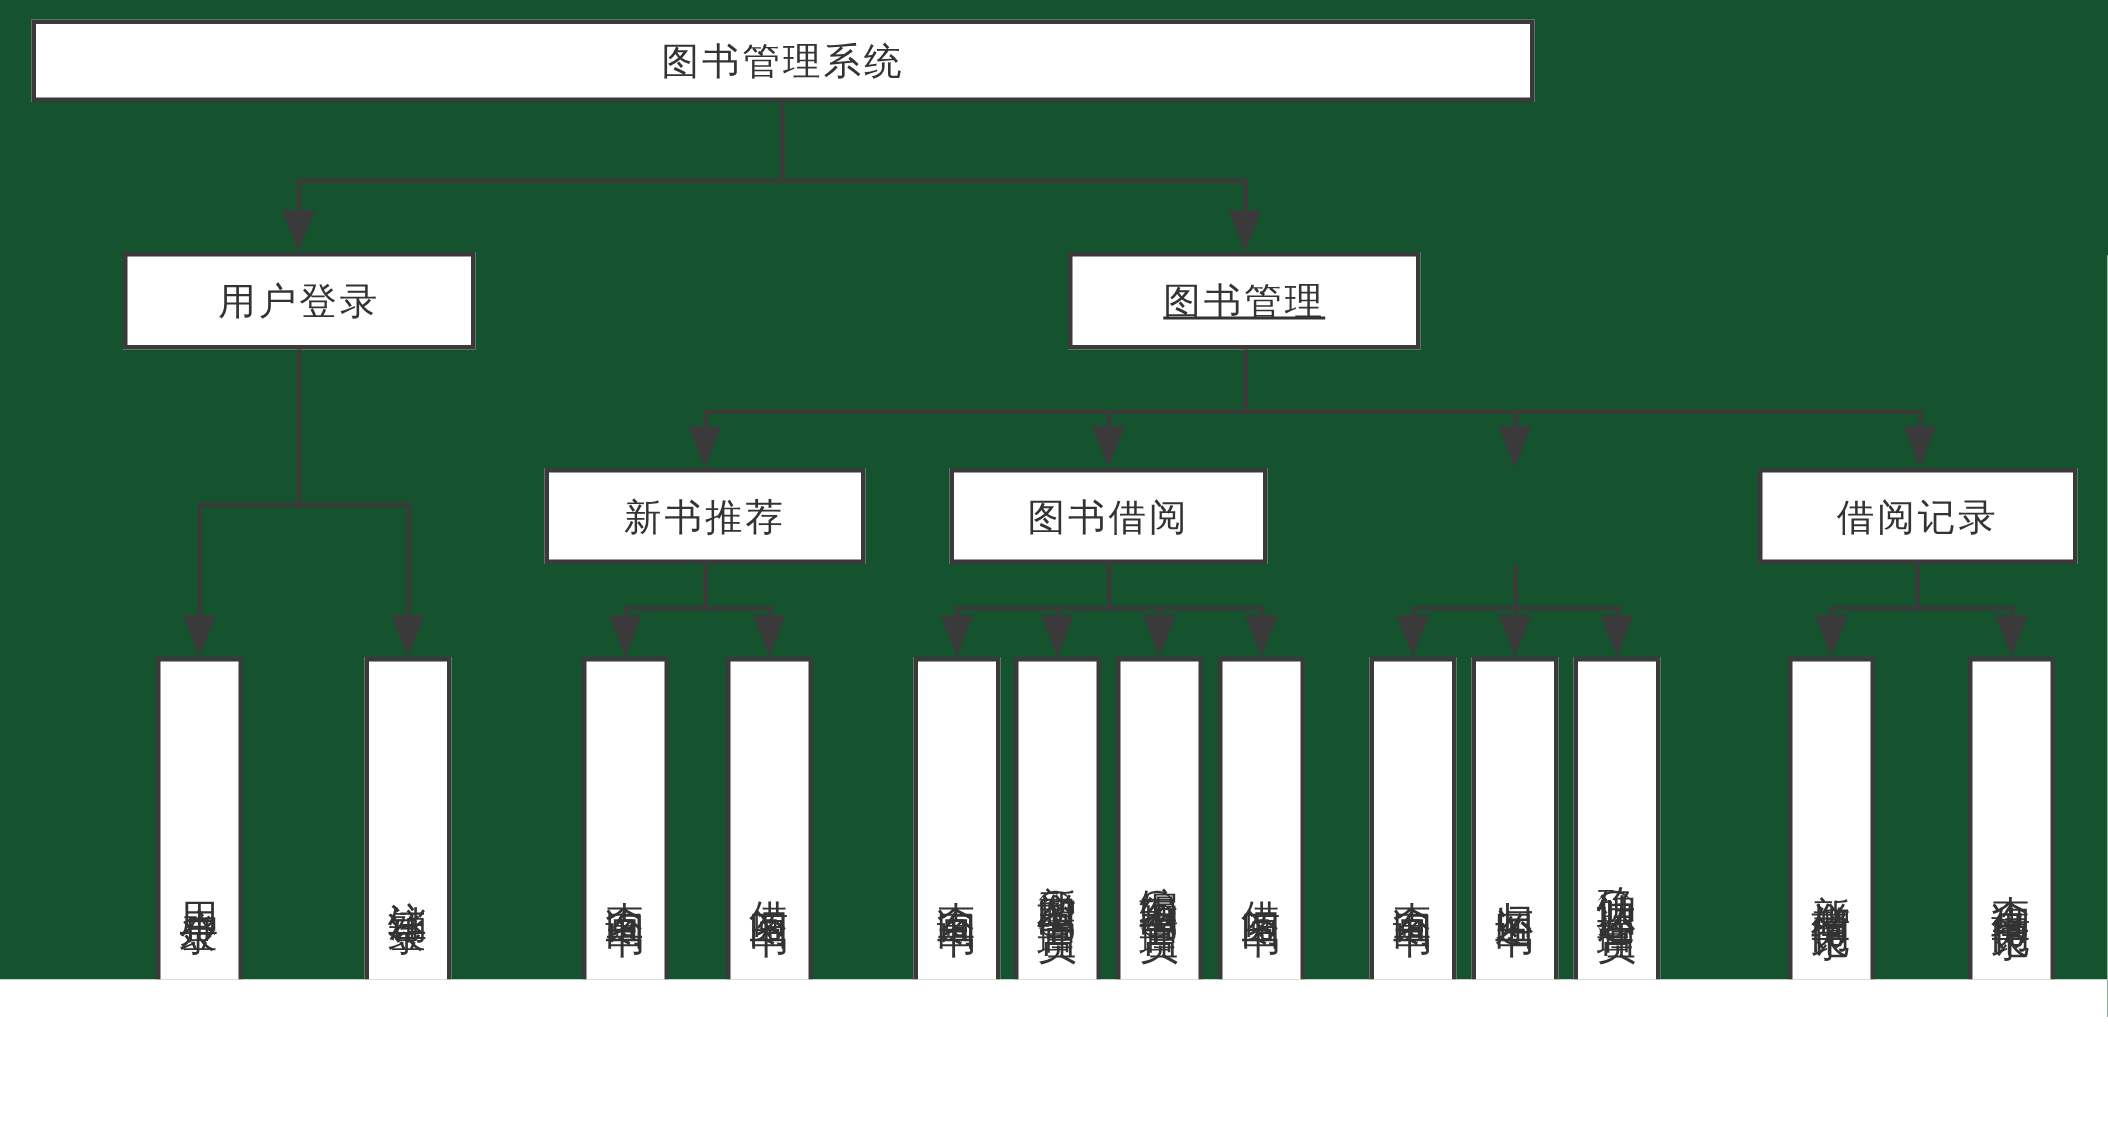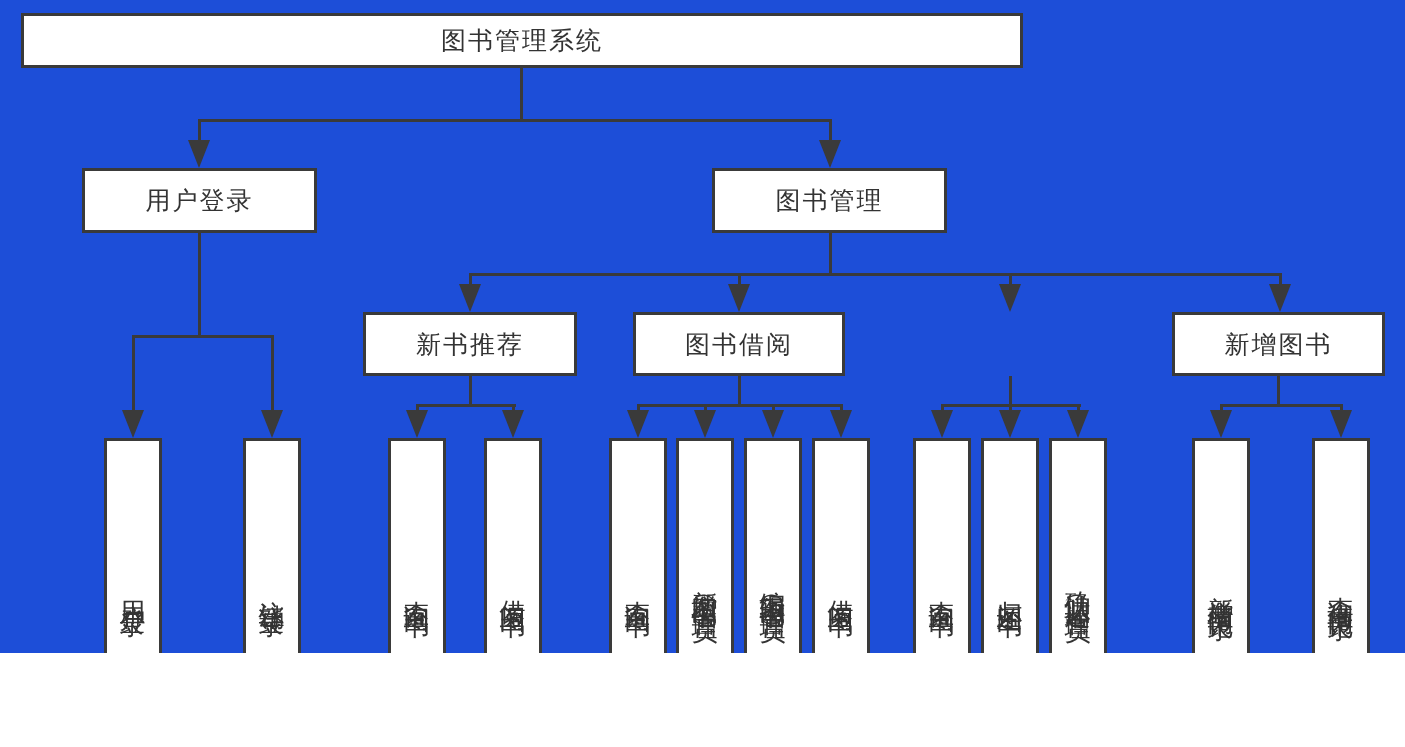--- a/index.html
+++ b/index.html
@@ -4,21 +4,21 @@
 <style>
   :root{
     --line:#3a3a3a;
     --text:#333333;
   }
   html,body{margin:0;padding:0;background:#ffffff;}
   body{font-family:"Liberation Sans","DejaVu Sans",sans-serif;}
   .canvas{
     position:relative;
     width:1405px;height:653px;
-    background:#1d4ed8;
+    background:#14532d;
     overflow:hidden;
   }
   .node{
     position:absolute;
     box-sizing:border-box;
     border:3px solid var(--line);
     background:#ffffff;
     color:var(--text);
     display:flex;
     align-items:center;
@@ -59,25 +59,25 @@
   }
 </style>
 </head>
 <body>
 
 <div class="canvas">
 
   <div class="node hnode" style="left:21px;top:13px;width:1002px;height:55px;">图书管理系统</div>
 
   <div class="node hnode" style="left:82px;top:168px;width:235px;height:65px;">用户登录</div>
-  <div class="node hnode" style="left:712px;top:168px;width:235px;height:65px;">图书管理</div>
+  <div class="node hnode" style="left:712px;top:168px;width:235px;height:65px;text-decoration:underline;">图书管理</div>
 
   <div class="node hnode" style="left:363px;top:312px;width:214px;height:64px;">新书推荐</div>
   <div class="node hnode" style="left:633px;top:312px;width:212px;height:64px;">图书借阅</div>
-  <div class="node hnode" style="left:1172px;top:312px;width:213px;height:64px;">新增图书</div>
+  <div class="node hnode" style="left:1172px;top:312px;width:213px;height:64px;">借阅记录</div>
 
   <div class="node leaf" style="left:104px;top:438px;width:58px;height:299px;">用户登录</div>
   <div class="node leaf" style="left:243px;top:438px;width:58px;height:299px;">注销登录</div>
 
   <div class="node leaf" style="left:388px;top:438px;width:58px;height:299px;">查询图书</div>
   <div class="node leaf" style="left:484px;top:438px;width:58px;height:299px;">借阅图书</div>
 
   <div class="node leaf" style="left:609px;top:438px;width:58px;height:299px;">查询图书</div>
   <div class="node leaf" style="left:676px;top:438px;width:58px;height:299px;">新增图书（管理员）</div>
   <div class="node leaf" style="left:744px;top:438px;width:58px;height:299px;">编辑图书（管理员）</div>

